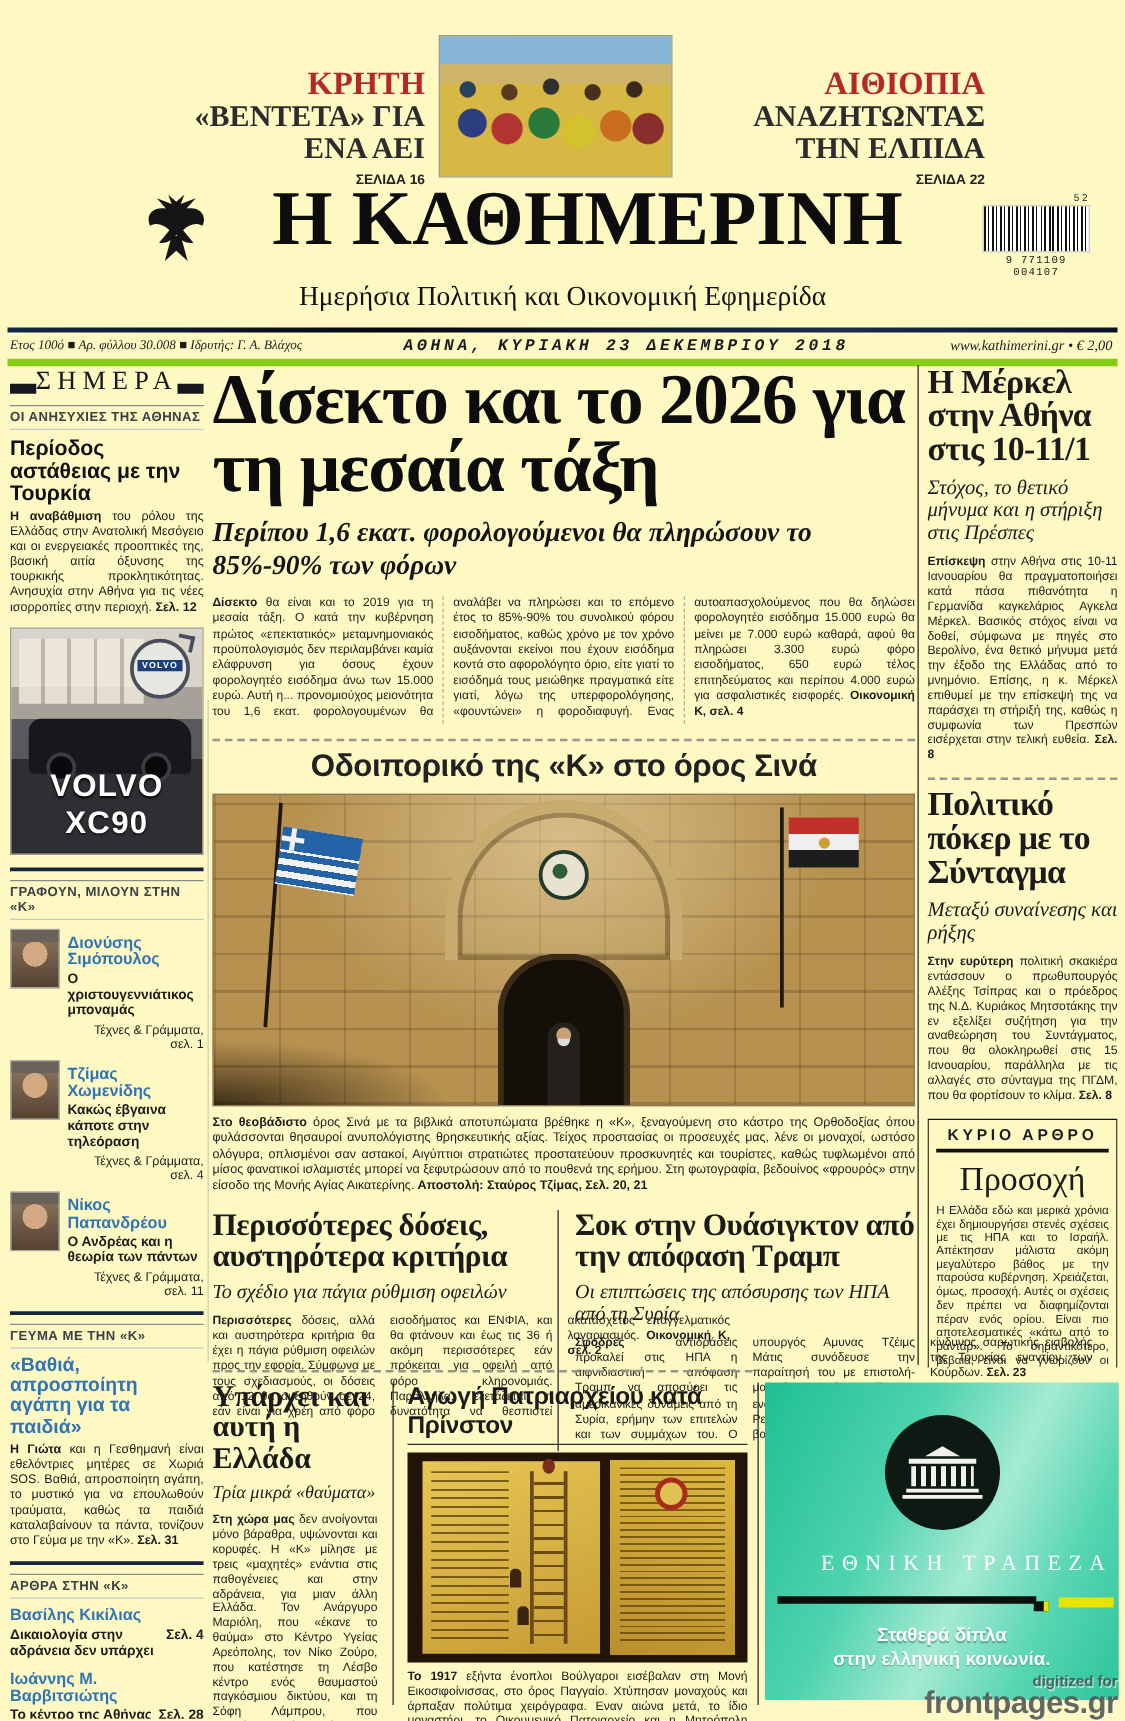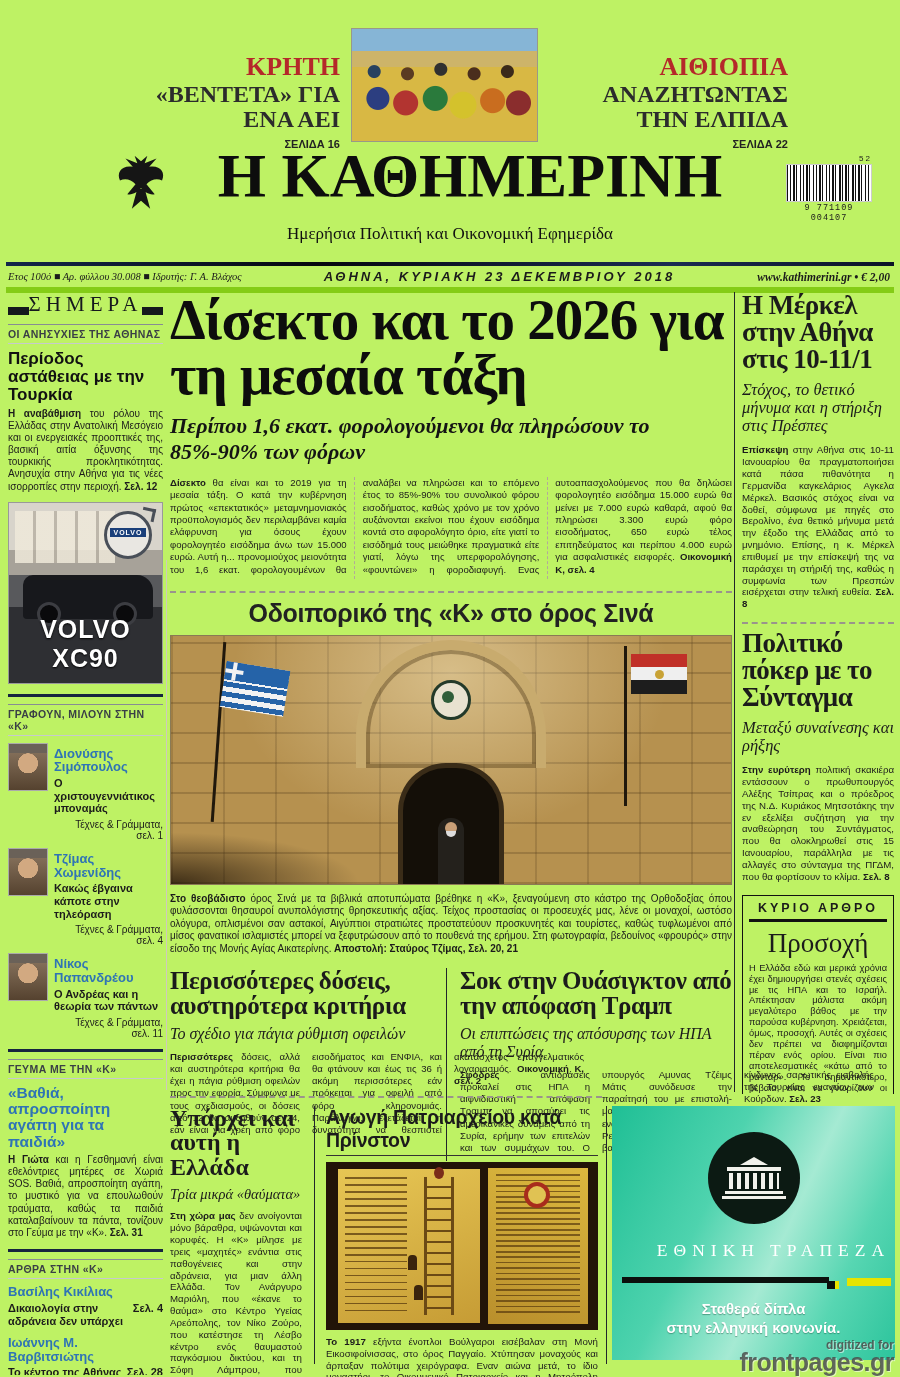--- a/index.html
+++ b/index.html
@@ -1,16 +1,16 @@
 <!DOCTYPE html>
 <html><head>
 <meta charset="utf-8">
 <style>
   html,body{margin:0;padding:0;background:#e8e6e2;}
-  #page{position:relative;width:900px;height:1377px;margin:0 auto;background:#bef264;
+  #page{position:relative;width:900px;height:1377px;margin:0 auto;background:#fef9c3;
         font-family:"Liberation Sans","DejaVu Sans",sans-serif;color:#1b1b1b;overflow:hidden;}
   .serif{font-family:"Liberation Serif","DejaVu Serif",serif;}
   b{font-weight:bold;}
 
   
   .teaser{position:absolute;top:54px;}
   .teaser-left{right:560px;text-align:right;width:230px;}
   .teaser-right{left:548px;text-align:right;width:240px;}
   .teaser .kick{font-family:"Liberation Serif",serif;font-weight:bold;font-size:26px;color:#b5282a;line-height:1.0;}
   .teaser .t-title{font-family:"Liberation Serif",serif;font-weight:bold;font-size:24px;color:#2c2c2c;line-height:1.05;margin-top:2px;}
@@ -29,33 +29,33 @@
       radial-gradient(circle at 76% 64%, #c96d1f 0 12px, transparent 13px),
       radial-gradient(circle at 90% 66%, #8a2d2d 0 12px, transparent 13px),
       linear-gradient(180deg,#86b5d6 0 20%, #cdb469 20% 34%, #d8b844 34% 100%);}
 
   
   .masthead{position:absolute;top:146px;left:0;right:0;height:116px;}
   .eagle{position:absolute;left:112px;top:8px;width:58px;height:64px;}
   .mast-title{position:absolute;left:160px;width:620px;top:-6px;text-align:center;
       font-family:"Liberation Serif",serif;font-weight:bold;font-size:62px;letter-spacing:0px;color:#0d0d0d;}
   .mast-sub{position:absolute;left:0;right:0;top:78px;text-align:center;
-      font-family:"Liberation Serif",serif;font-size:17px;color:#111;}
+      font-family:"Liberation Serif",serif;font-size:22px;color:#111;}
   .barcode{position:absolute;right:28px;top:8px;width:86px;text-align:center;}
   .barcode .bc-top{font-size:8px;text-align:right;letter-spacing:2px;}
   .barcode .bc-bars{height:36px;margin-top:1px;background:repeating-linear-gradient(90deg,#111 0 1.5px,#fff 1.5px 3px,#111 3px 4px,#fff 4px 6.5px);border:1px solid #ccc;}
   .barcode .bc-num{font-size:8.5px;letter-spacing:1px;margin-top:1px;font-family:"Liberation Mono",monospace;}
 
   
   .ruleband{position:absolute;left:6px;right:6px;top:262px;}
   .rule-navy-top{height:4px;background:linear-gradient(90deg,#13274a,#05080f 35%,#1a2c52 75%,#0a1326);}
   .dateline{display:flex;justify-content:space-between;align-items:center;padding:3px 4px 3px 2px;border-bottom:6px solid #84cc16;}
   .dl-left{font-family:"Liberation Serif",serif;font-style:italic;font-size:10.5px;}
-  .dl-center{font-family:Liberation Sans, sans-serif;font-style:italic;font-weight:bold;font-size:13px;letter-spacing:3px;}
-  .dl-right{font-family:"Liberation Serif",serif;font-style:italic;font-weight:bold;font-size:11.5px;}
+  .dl-center{font-family:Liberation Mono, monospace;font-style:italic;font-weight:bold;font-size:13px;letter-spacing:3px;}
+  .dl-right{font-family:"Liberation Serif",serif;font-style:italic;font-weight:normal;font-size:11.5px;}
 
   
   .vdiv-main{position:absolute;left:734px;top:292px;width:1px;height:800px;background:#20232a;}
   .vdiv-side{position:absolute;left:166px;top:560px;width:1px;height:530px;background:#cfc9bd;}
 
   
   .sidebar{position:absolute;left:8px;top:292px;width:155px;height:1083px;overflow:hidden;}
   .simera-head{display:flex;align-items:flex-end;justify-content:space-between;}
   .simera-title{font-family:"Liberation Serif",serif;font-size:21px;letter-spacing:5px;color:#15181d;}
   .simera-bar{width:26px;height:8px;background:#15181d;margin-bottom:2px;}

